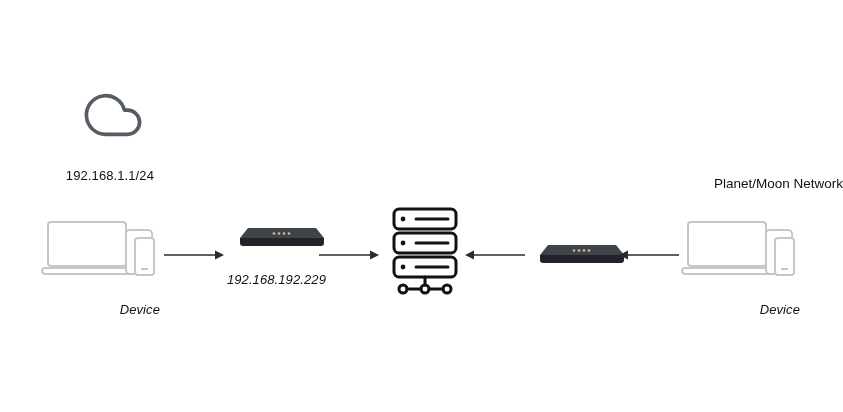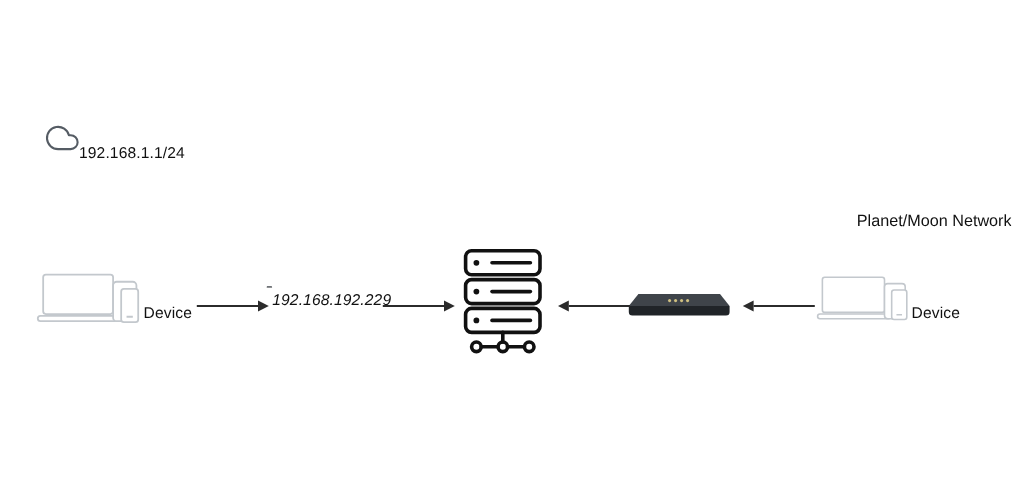--- a/index.html
+++ b/index.html
@@ -7,22 +7,22 @@
     position: relative;
     width: 843px;
     height: 412px;
     background: var(--background, #ffffff);
     font-family: "Liberation Sans", sans-serif;
     overflow: hidden;
   }
   .node {
     position: absolute;
     display: flex;
-    flex-direction: row;
-    align-items: center;
+    flex-direction: column;
+    align-items: flex-end;
   }
   .label {
     font-size: 13px;
     color: var(--text, #111111);
     white-space: nowrap;
     letter-spacing: 0.1px;
   }
   .title {
     position: absolute;
     left: 0; right: 0;
@@ -61,21 +61,21 @@
   }
   .server-fill { fill: var(--server, #111111); stroke: none; }
   .router-top { fill: var(--router_top, #3f444a); }
   .router-front { fill: var(--router_front, #202428); }
   .router-led { fill: var(--router_led, #d0c080); }
   .arrow-line { stroke: var(--arrow, #2b2b2b); stroke-width: 1.5; }
   .arrow-head { fill: var(--arrow, #2b2b2b); }
 
   
   .gap-cloud  { margin-top: 24px; }
-  .gap-device { margin-top: 22px; }
+  .gap-device { margin-top: 22px; font-style: italic; }
   .gap-router { margin-top: 21px; }
 </style>
 </head>
 <body>
 
 <div class="canvas">
 
   <div class="node" style="left:38px; top:86px; width:116px;">
     <svg width="82" height="58" viewBox="0 0 24 24">
       <path class="cloud-stroke" d="M18 10h-1.26A8 8 0 1 0 9 20h9a5 5 0 0 0 0-10z"></path>

